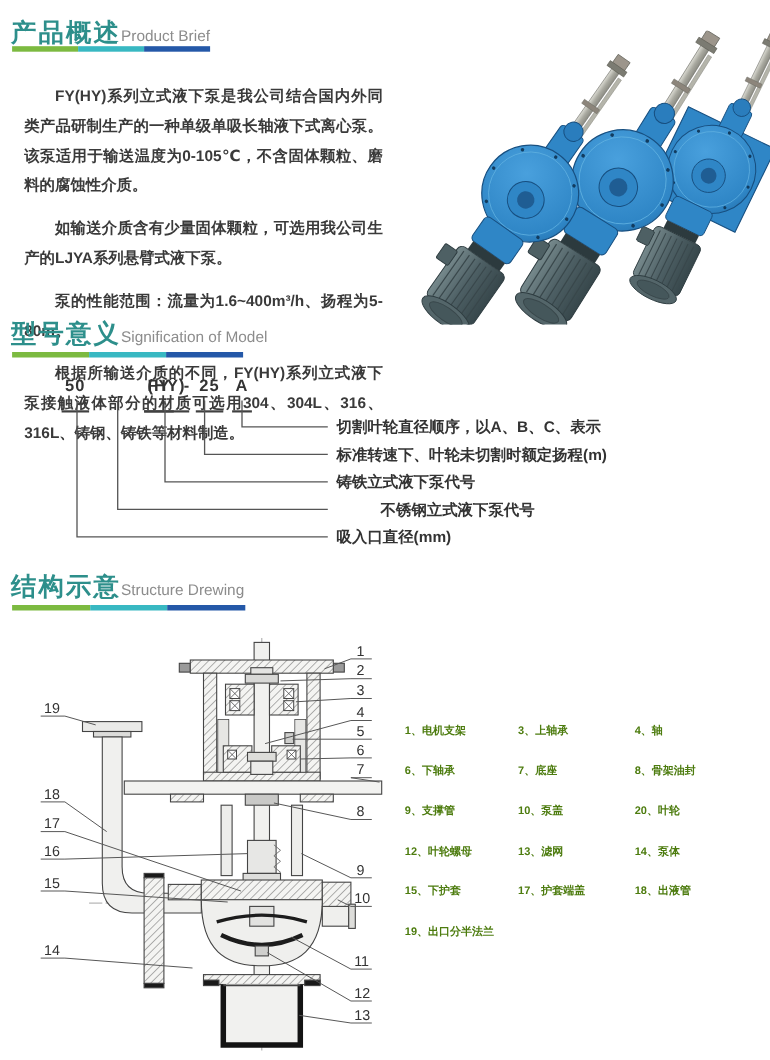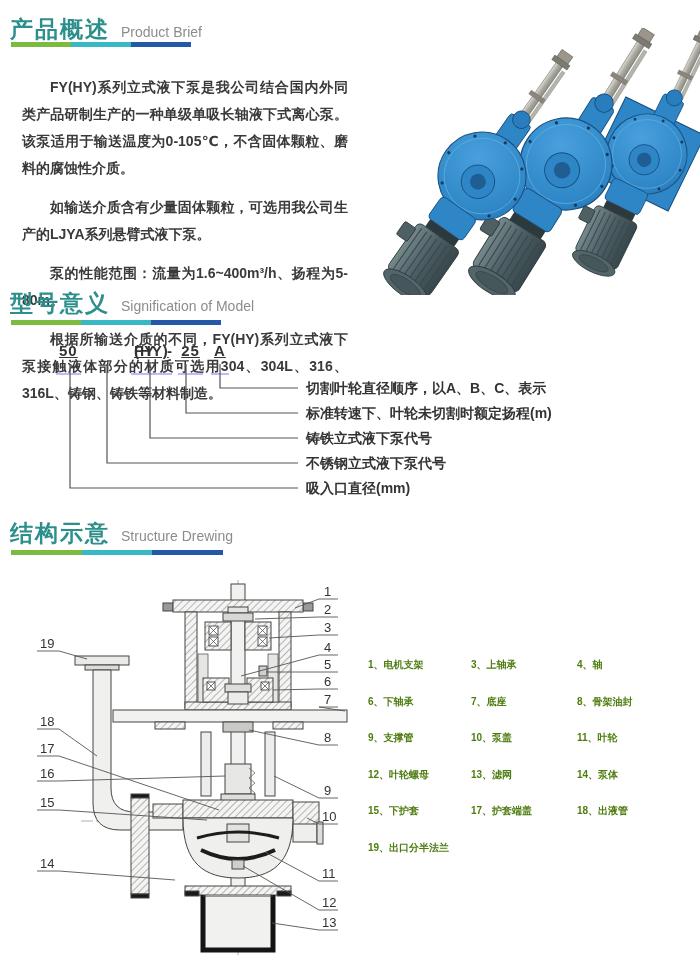--- a/index.html
+++ b/index.html
@@ -3,39 +3,39 @@
 <meta charset="utf-8">
 <style>
   html,body{margin:0;padding:0;background:#fff;}
   body{
     width:700px;height:964px;position:relative;overflow:hidden;
     font-family:"Liberation Sans","DejaVu Sans",sans-serif;color:#333;
   }
   
   .sec-header{position:absolute;left:10px;white-space:nowrap;}
   .sec-header .cn{font-size:23px;font-weight:bold;color:#2d8f8b;letter-spacing:2px;}
-  .sec-header .en{font-size:14px;color:#8c8c8c;margin-left:11px;}
+  .sec-header .en{font-size:14px;color:#8c8c8c;margin-left:0;}
   .tri-bar{position:absolute;height:5px;display:flex;}
   .tri-bar .seg{height:100%;}
   .seg.g{background:#7cba40;}
   .seg.c{background:#38b8c2;}
   .seg.b{background:#2458a8;}
   
   .brief-text{
     position:absolute;left:10px;top:62px;width:350px;
     font-size:14px;line-height:27px;font-weight:bold;color:#3a3a3a;
     text-align:justify;
   }
   .brief-text p{margin:12px;text-indent:2em;}
   
   .token{
     position:absolute;font-size:15px;font-weight:bold;color:#333;
     white-space:nowrap;letter-spacing:1px;
   }
-  .token .u{border-bottom:2px solid #c4b5fd;padding:0 3px 14px;text-decoration:underline;}
+  .token .u{border-bottom:2px solid #404040;padding:0 3px 14px;}
   .model-label{
     position:absolute;left:306px;font-size:14px;font-weight:bold;color:#333;
     white-space:nowrap;line-height:14px;text-align:right;
   }
   
   .legend{
     position:absolute;left:368px;top:654px;width:330px;
     display:grid;grid-template-columns:103px 106px auto;
     grid-auto-rows:36.5px;
     font-size:10px;font-weight:bold;color:#4d7c0f;
@@ -150,21 +150,21 @@
     <polyline points="70,24 70,148 298,148"></polyline>
     <polyline points="107,24 107,123 298,123"></polyline>
     <polyline points="150,24 150,98 298,98"></polyline>
     <polyline points="186,24 186,73 298,73"></polyline>
     <polyline points="220,24 220,48 298,48"></polyline>
   </g>
 </svg>
 <div class="model-label" style="top:381px;">切割叶轮直径顺序，以A、B、C、表示</div>
 <div class="model-label" style="top:406px;">标准转速下、叶轮未切割时额定扬程(m)</div>
 <div class="model-label" style="top:431px;">铸铁立式液下泵代号</div>
-<div class="model-label" style="top:456px;">不锈钢立式液下泵代号</div>
+<div class="model-label" style="top:456px;margin-left:40px;">不锈钢立式液下泵代号</div>
 <div class="model-label" style="top:481px;">吸入口直径(mm)</div>
 
 <div class="sec-header" style="top:518px;">
   <span class="cn">结构示意</span><span class="en">Structure Drewing</span>
 </div>
 <div class="tri-bar" style="left:11px;top:550px;width:212px;">
   <span class="seg g" style="width:71px"></span>
   <span class="seg c" style="width:70px"></span>
   <span class="seg b" style="width:71px"></span>
 </div>
@@ -366,21 +366,21 @@
 
 <div class="legend">
   <div class="cell">1、电机支架</div>
   <div class="cell">3、上轴承</div>
   <div class="cell">4、轴</div>
   <div class="cell">6、下轴承</div>
   <div class="cell">7、底座</div>
   <div class="cell">8、骨架油封</div>
   <div class="cell">9、支撑管</div>
   <div class="cell">10、泵盖</div>
-  <div class="cell">11、叶轮</div>
+  <div class="cell">20、叶轮</div>
   <div class="cell">12、叶轮螺母</div>
   <div class="cell">13、滤网</div>
   <div class="cell">14、泵体</div>
   <div class="cell">15、下护套</div>
   <div class="cell">17、护套端盖</div>
   <div class="cell">18、出液管</div>
   <div class="cell wide">19、出口分半法兰</div>
 </div>
 
 </body></html>

